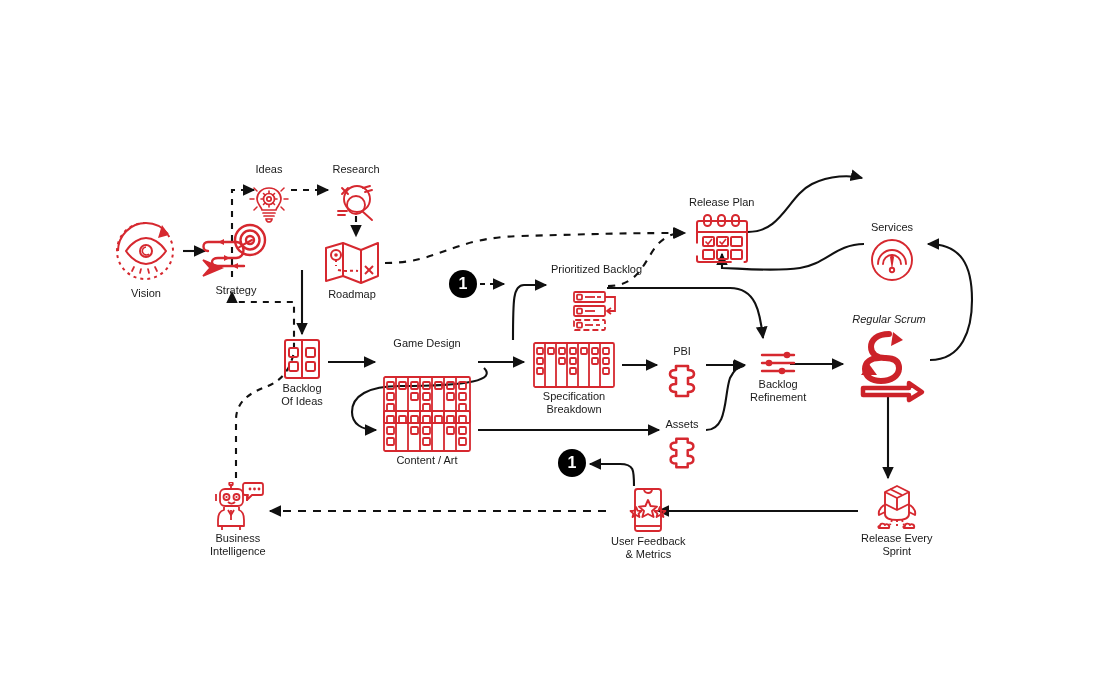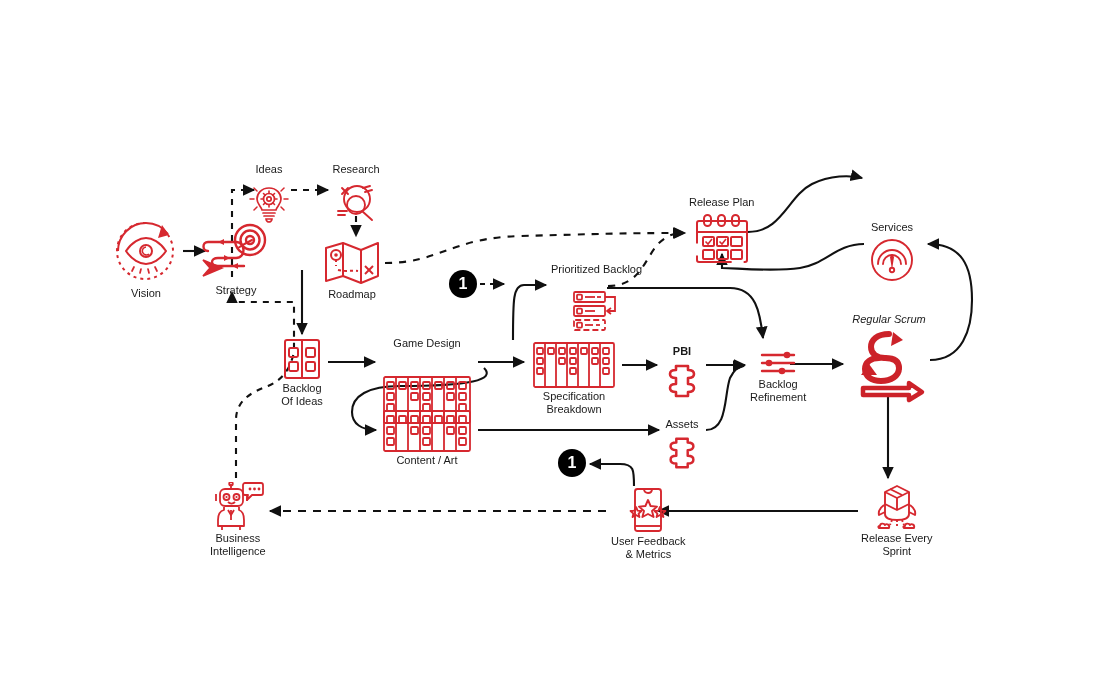--- a/index.html
+++ b/index.html
@@ -285,21 +285,21 @@
         <rect x="72" y="8" width="6" height="6" rx="1"></rect>
           <rect x="72" y="18" width="6" height="6" rx="1"></rect>
           <rect x="72" y="28" width="6" height="6" rx="1"></rect>
       </g>
     </svg>
     <div class="lbl">Specification
 Breakdown</div>
   </div>
 
   <div class="node" style="left:662px;top:345px;">
-    <div class="lbl above" style="margin-bottom:3px;font-weight:bold;">PBI</div>
+    <div class="lbl above" style="margin-bottom:3px;">PBI</div>
     <svg class="glyph" width="40" height="40" viewBox="0 0 40 40">
       <path fill="none" stroke="#d6282f" stroke-width="2.6" stroke-linejoin="round" d="M14,5 L14,9 C10,9 8,10 8,13 C8,16 10,17 14,17 L14,23 C10,23 8,24 8,27 C8,30 10,31 14,31 L14,35 L26,35 L26,31 C30,31 32,30 32,27 C32,24 30,23 26,23 L26,17 C30,17 32,16 32,13 C32,10 30,9 26,9 L26,5 Z"></path>
     </svg>
   </div>
 
   <div class="node" style="left:663px;top:418px;">
     <div class="lbl above" style="margin-bottom:3px;">Assets</div>
     <svg class="glyph" width="38" height="38" viewBox="0 0 40 40">
       <path fill="none" stroke="#d6282f" stroke-width="2.6" stroke-linejoin="round" d="M14,5 L14,9 C10,9 8,10 8,13 C8,16 10,17 14,17 L14,23 C10,23 8,24 8,27 C8,30 10,31 14,31 L14,35 L26,35 L26,31 C30,31 32,30 32,27 C32,24 30,23 26,23 L26,17 C30,17 32,16 32,13 C32,10 30,9 26,9 L26,5 Z"></path>
     </svg>

